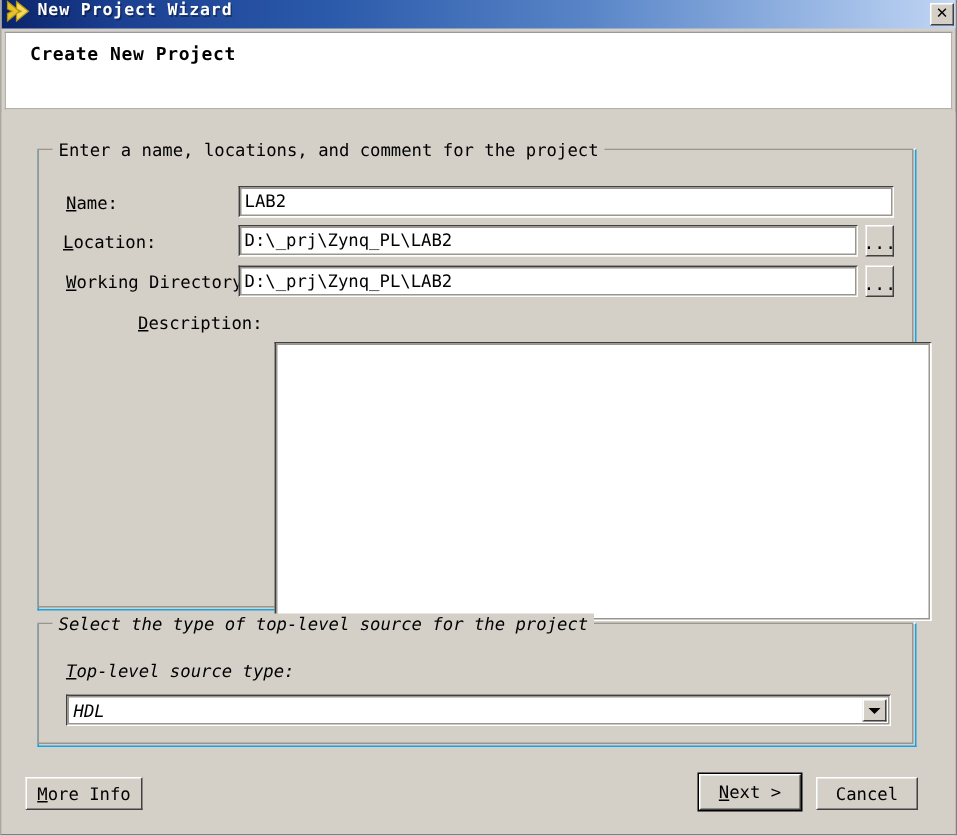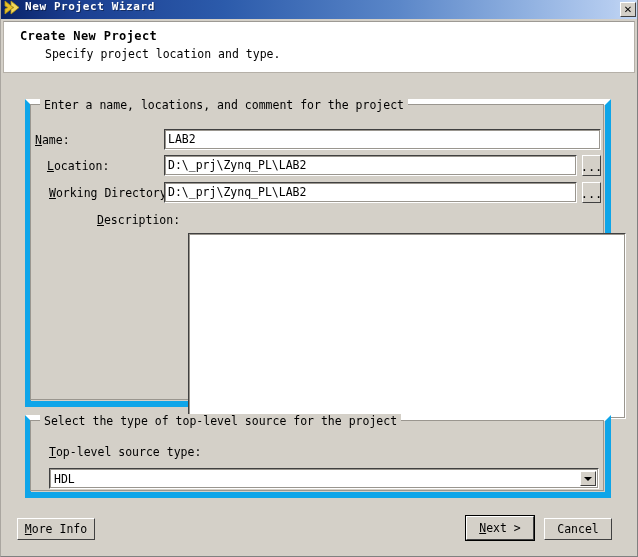--- a/index.html
+++ b/index.html
@@ -114,21 +114,21 @@
     position: absolute;
     left: 0;
     top: 75px;
     width: 638px;
     height: 482px;
     background: #d4d0c8;
   }
 
   .groupbox {
     position: absolute;
-    border: 6px solid #0ea5e9;
+    border: 1px solid #0ea5e9;
     border-top-color: #ffffff;
     box-sizing: border-box;
     background: transparent;
   }
   .groupbox::before {
     content: "";
     position: absolute;
     left: -1px; top: -1px; right: 1px; bottom: 1px;
     border: 1px solid #9a968f;
     box-sizing: border-box;
@@ -151,20 +151,21 @@
     left: 24px;
     top: 24px;
     width: 586px;
     height: 308px;
   }
   #group-source {
     left: 24px;
     top: 340px;
     width: 586px;
     height: 83px;
+    font-style: italic;
   }
 
   .field-label {
     position: absolute;
     font-size: 11.5px;
     color: #000000;
     white-space: nowrap;
     font-family: "DejaVu Sans Mono", "Liberation Mono", monospace;
   }
   .mn { text-decoration: underline; }
@@ -310,29 +311,28 @@
       </svg>
     </div>
     <span id="title-text">New Project Wizard</span>
     <div id="close-button">
       <span>✕</span>
     </div>
   </div>
 
   <div id="header">
     <div id="header-title">Create New Project</div>
-    <div id="header-subtitle">Specify project location and type.</div>
   </div>
 
   <div id="body">
 
     <div class="groupbox" id="group-project">
       <div class="groupbox-title">Enter a name, locations, and comment for the project</div>
 
-      <div class="field-label" style="left:4px; top:28px;"><span class="mn">N</span><span>ame:</span></div>
+      <div class="field-label" style="left:18px; top:28px;"><span class="mn">N</span><span>ame:</span></div>
       <div class="textbox" style="left:133px; top:24px; width:437px; height:21px;"><span>LAB2</span></div>
 
       <div class="field-label" style="left:16px; top:54px;"><span class="mn">L</span><span>ocation:</span></div>
       <div class="textbox" style="left:133px; top:50px; width:413px; height:21px;"><span>D:\_prj\Zynq_PL\LAB2</span></div>
       <div class="small-btn" style="left:551px; top:50px; width:19px; height:21px;">
           <span>...</span>
         </div>
 
       <div class="field-label" style="left:18px; top:81px;"><span class="mn">W</span><span>orking Directory:</span></div>
       <div class="textbox" style="left:133px; top:77px; width:413px; height:21px;"><span>D:\_prj\Zynq_PL\LAB2</span></div>

